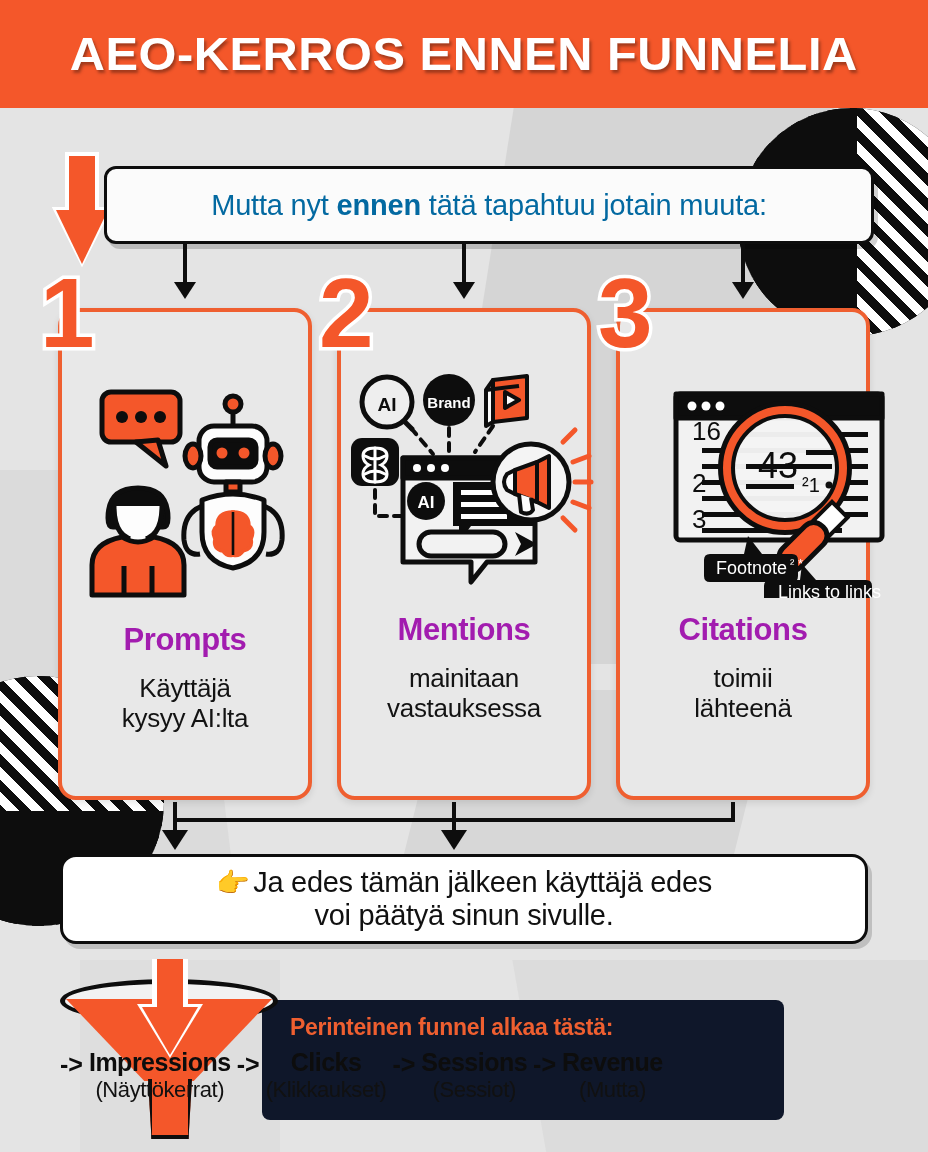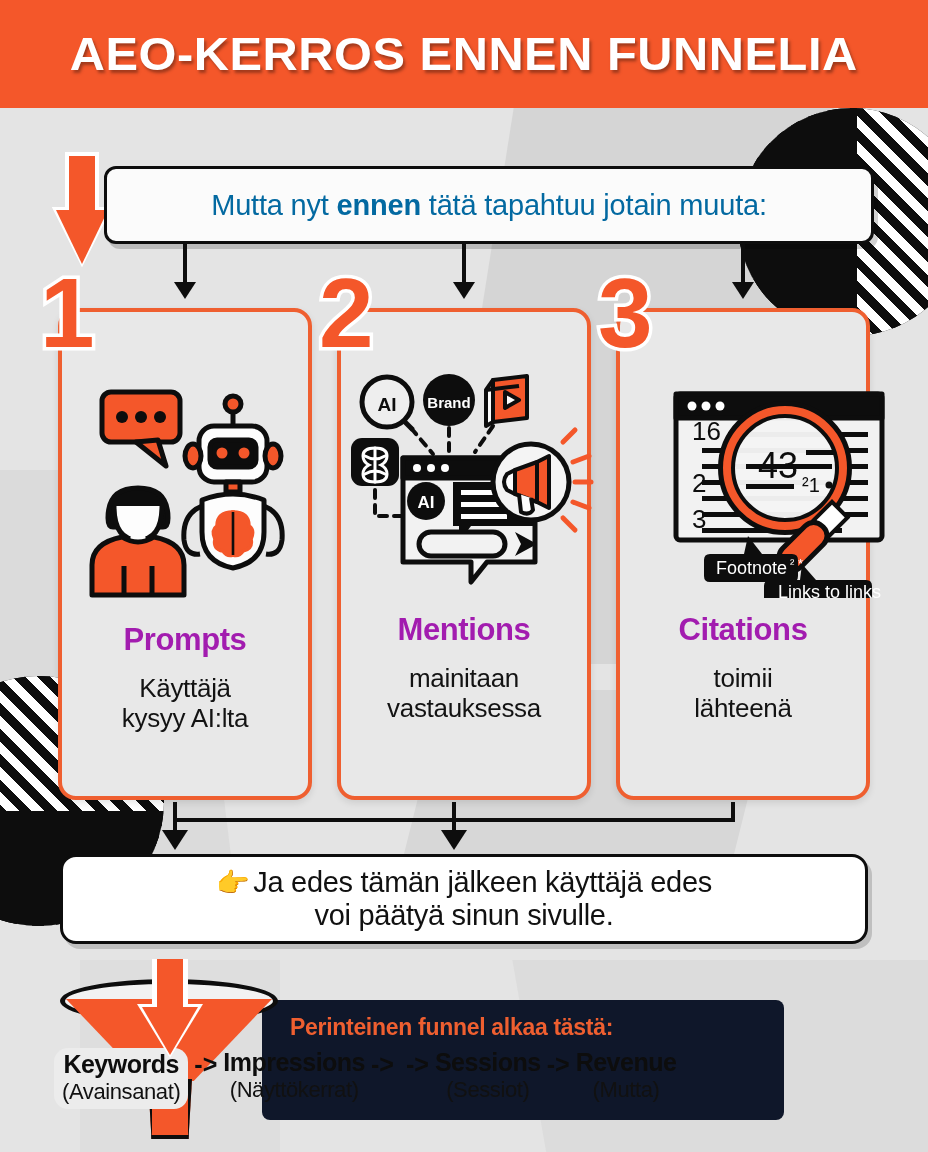--- a/index.html
+++ b/index.html
@@ -450,32 +450,32 @@
     <div class="funnel-stem"></div>
     <div class="funnel-arrow">
       <div class="shaft"></div>
         <div class="head-out"></div>
         <div class="head"></div>
     </div>
   </div>
 
   <div class="steps-row">
 
-    <div class="step first">
-      <div class="en">Keywords</div>
-      <div class="fi">(Avainsanat)</div>
-    </div>
     <div class="sep">-&gt;</div>
 
     <div class="step">
       <div class="en">Impressions</div>
       <div class="fi">(Näyttökerrat)</div>
     </div>
     <div class="sep">-&gt;</div>
 
+    <div class="step">
+      <div class="en">Clicks</div>
+      <div class="fi">(Klikkaukset)</div>
+    </div>
     <div class="sep">-&gt;</div>
 
     <div class="step">
       <div class="en">Sessions</div>
       <div class="fi">(Sessiot)</div>
     </div>
     <div class="sep">-&gt;</div>
 
     <div class="step">
       <div class="en">Revenue</div>

